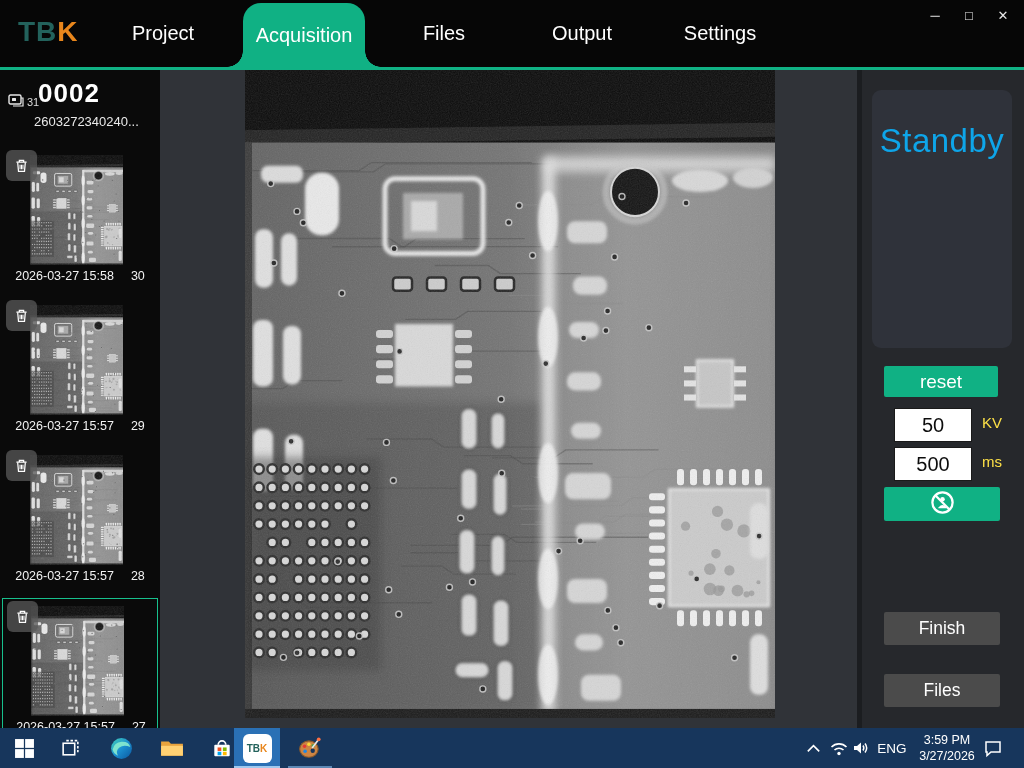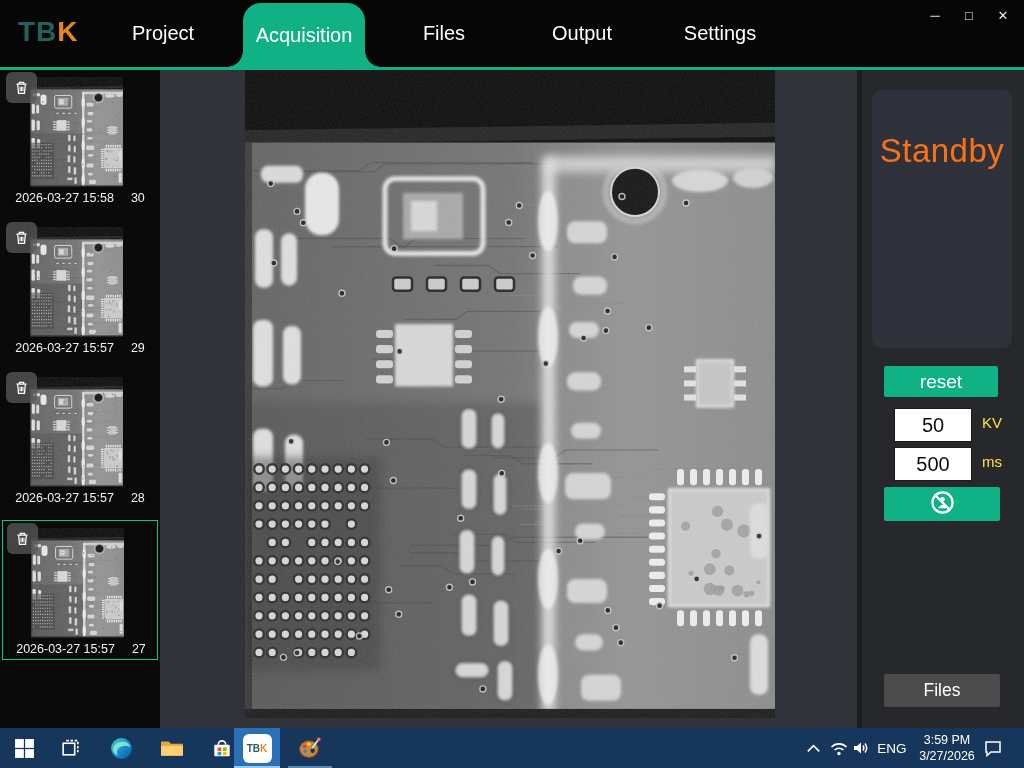--- a/index.html
+++ b/index.html
@@ -36,21 +36,21 @@
     background:rgba(90,90,90,.75);display:flex;align-items:center;justify-content:center;padding:0;cursor:pointer;}
   .thumb-cap{position:absolute;left:0;top:121px;width:156px;display:flex;justify-content:center;gap:17px;
     color:#f2f2f2;font-size:12.5px;white-space:nowrap;}
 
   
   .xray-main{position:absolute;left:245px;top:70px;width:530px;height:648px;background:#0a0a0a;}
 
   
   .panel{position:absolute;left:857px;top:70px;width:167px;height:658px;background:#26282c;border-left:5px solid #1b1d20;}
   .status-card{position:absolute;left:10px;top:20px;width:140px;height:258px;background:#2f323a;border-radius:9px;}
-  .status{margin-top:42px;text-align:center;font-size:33px;font-weight:300;color:#f97316;letter-spacing:.5px;}
+  .status{margin-top:32px;text-align:center;font-size:33px;font-weight:300;color:#0ea5e9;letter-spacing:.5px;}
   .btn{position:absolute;border:none;border-radius:2px;color:#fff;cursor:pointer;display:flex;align-items:center;justify-content:center;}
   .btn.green{background:var(--green);}
   .btn.gray{background:#4b4b4b;}
   .reset{left:22px;top:296px;width:114px;height:31px;font-size:19px;}
   .field{position:absolute;left:0;width:167px;height:31px;}
   .field.kv{top:338px;}
   .field.ms{top:377px;}
   .field input{position:absolute;left:32px;top:0;width:78px;height:31px;border:1px solid #1a1a1a;background:#fff;
     color:#0d0d0d;font-size:20px;text-align:center;padding:16px;}
   .field .unit{position:absolute;left:120px;top:6px;color:#fde047;font-size:15px;}
@@ -90,20 +90,32 @@
     <div class="nav-tab" style="left:532px;width:100px">Output</div>
     <div class="win-controls">
       <span>─</span>
       <span>□</span>
       <span>✕</span>
     </div>
   </div>
   <div class="green-line"></div>
 
   <aside class="sidebar">
+    <div class="side-head">
+      <span class="imgs-icon">
+        <svg viewBox="0 0 16 14" width="16" height="14">
+            <rect x="1" y="1" width="12" height="9" rx="1.5" fill="none" stroke="#e8e8e8" stroke-width="1.4"></rect>
+            <rect x="4" y="4" width="4" height="3" rx="0.5" fill="#e8e8e8"></rect>
+            <path d="M13 4 h2 v8 h-10" fill="none" stroke="#e8e8e8" stroke-width="1.2"></path>
+          </svg>
+      </span>
+      <span class="count">31</span>
+      <div class="proj-id">0002</div>
+      <div class="proj-code">2603272340240...</div>
+    </div>
     <div id="thumb-list">
         <div class="thumb-item">
           <div class="thumb-img"><svg viewBox="0 0 530 643" width="100%" height="100%" preserveAspectRatio="none">
               <defs>
     <linearGradient id="bgt0" x1="0" y1="0" x2="1" y2="0">
       <stop offset="0" stop-color="#636363"></stop>
                   <stop offset=".5" stop-color="#747474"></stop>
       <stop offset=".72" stop-color="#8f8f8f"></stop>
                   <stop offset="1" stop-color="#838383"></stop>
                 </linearGradient>
@@ -1624,20 +1636,21 @@
     <button class="btn green xray-btn">
       <span>
         <svg viewBox="0 0 24 24" width="27" height="27">
           <circle cx="12" cy="12" r="9" fill="none" stroke="#fff" stroke-width="2"></circle>
           <circle cx="12" cy="9" r="2" fill="#fff"></circle>
           <path d="M8.6 16.2 q3.4,-4 6.8,0 l0.4,1 h-7.6 Z" fill="#fff"></path>
           <line x1="5.8" y1="5.8" x2="18.2" y2="18.2" stroke="#fff" stroke-width="2"></line>
         </svg>
       </span>
     </button>
+    <button class="btn gray finish">Finish</button>
     <button class="btn gray files">Files</button>
   </aside>
 
   <div class="taskbar">
     <div class="tb-icon" style="left:2px">
       <svg viewBox="0 0 20 20" width="21" height="21">
         <rect x="1" y="1" width="8.4" height="8.4" fill="#fff"></rect>
           <rect x="10.6" y="1" width="8.4" height="8.4" fill="#fff"></rect>
         <rect x="1" y="10.6" width="8.4" height="8.4" fill="#fff"></rect>
           <rect x="10.6" y="10.6" width="8.4" height="8.4" fill="#fff"></rect>

